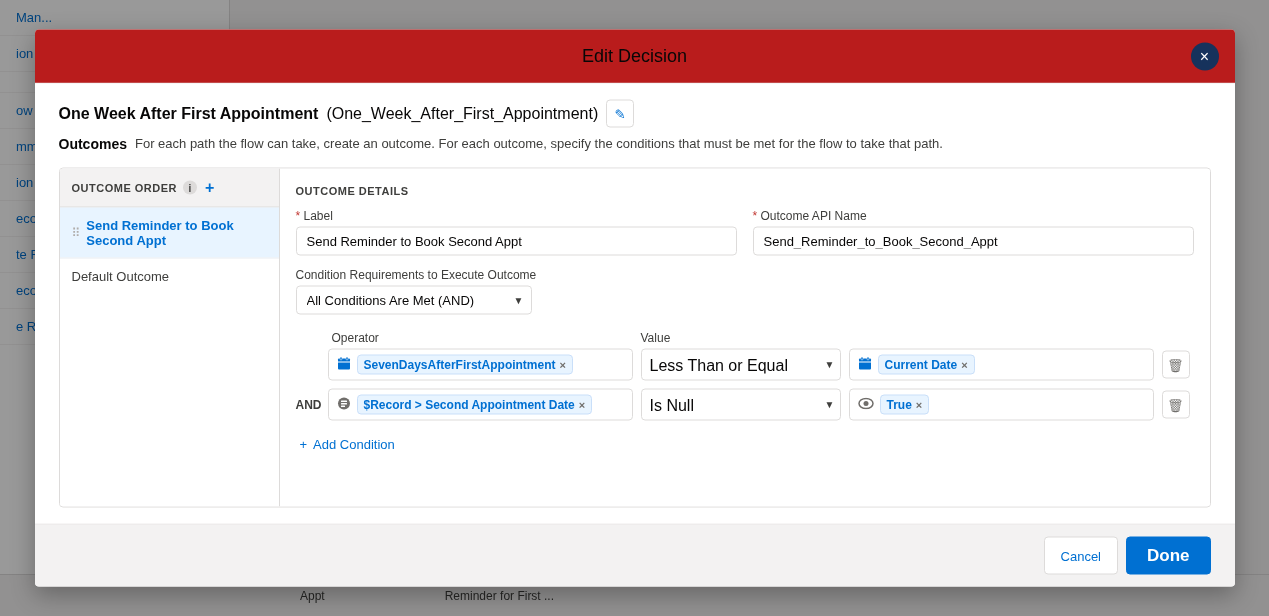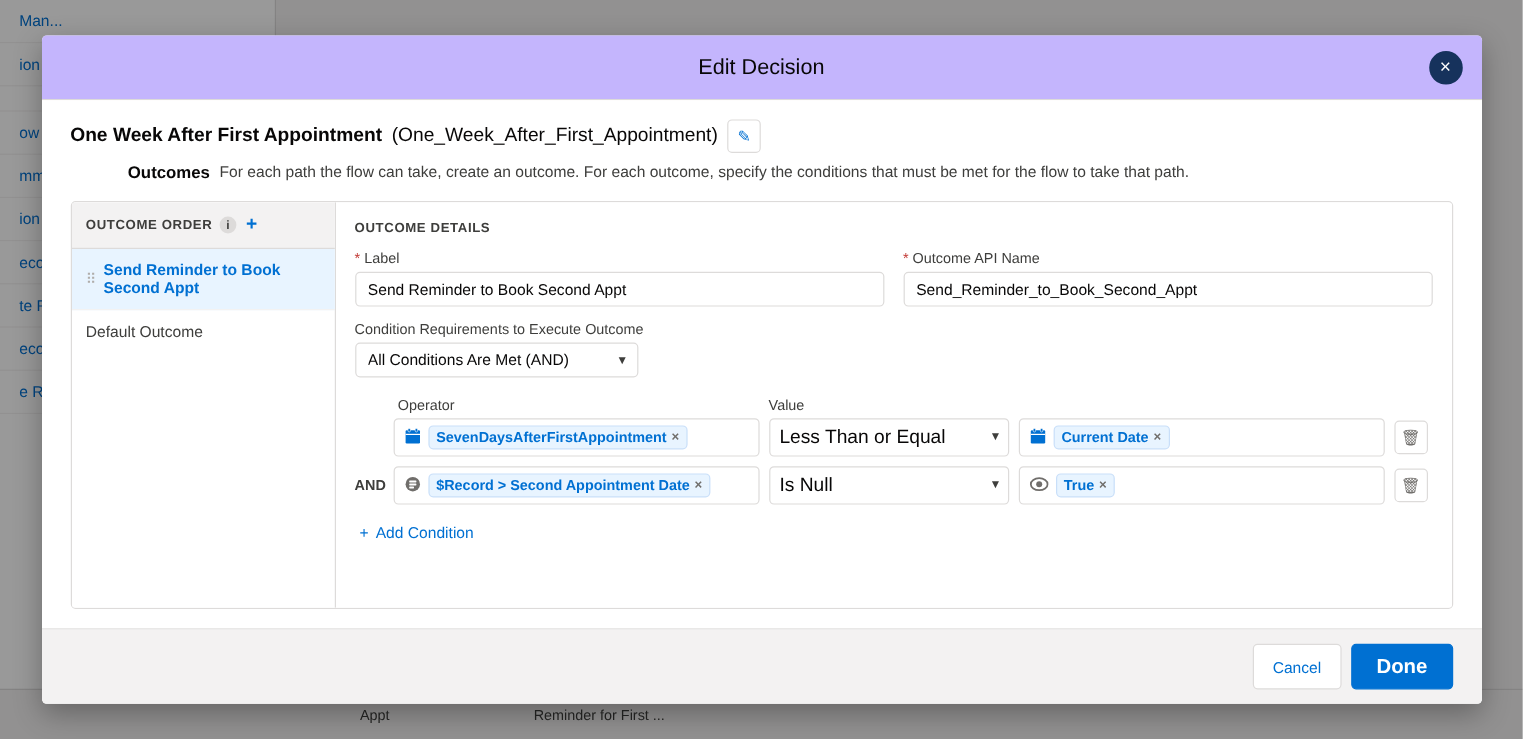--- a/index.html
+++ b/index.html
@@ -40,21 +40,21 @@
       max-height: 580px;
       background: #fff;
       border-radius: 4px;
       z-index: 20;
       display: flex;
       flex-direction: column;
       box-shadow: 0 8px 24px rgba(0,0,0,0.3);
     }
 
     .modal-header {
-      background: #c4b5fd;
+      background: #b91c1c;
       padding: 16px 24px;
       border-bottom: 1px solid #dddbda;
       display: flex;
       align-items: center;
       justify-content: center;
       position: relative;
       border-radius: 4px 4px 0 0;
     }
 
     .modal-title {
@@ -135,21 +135,20 @@
       align-items: flex-start;
       gap: 8px;
       margin-bottom: 16px;
     }
 
     .outcomes-label {
       font-size: 14px;
       font-weight: 700;
       color: #080707;
       white-space: nowrap;
-      margin-left: 48px;
     }
 
     .outcomes-desc {
       font-size: 13px;
       color: #3e3e3c;
     }
 
     
     .content-layout {
       display: flex;

